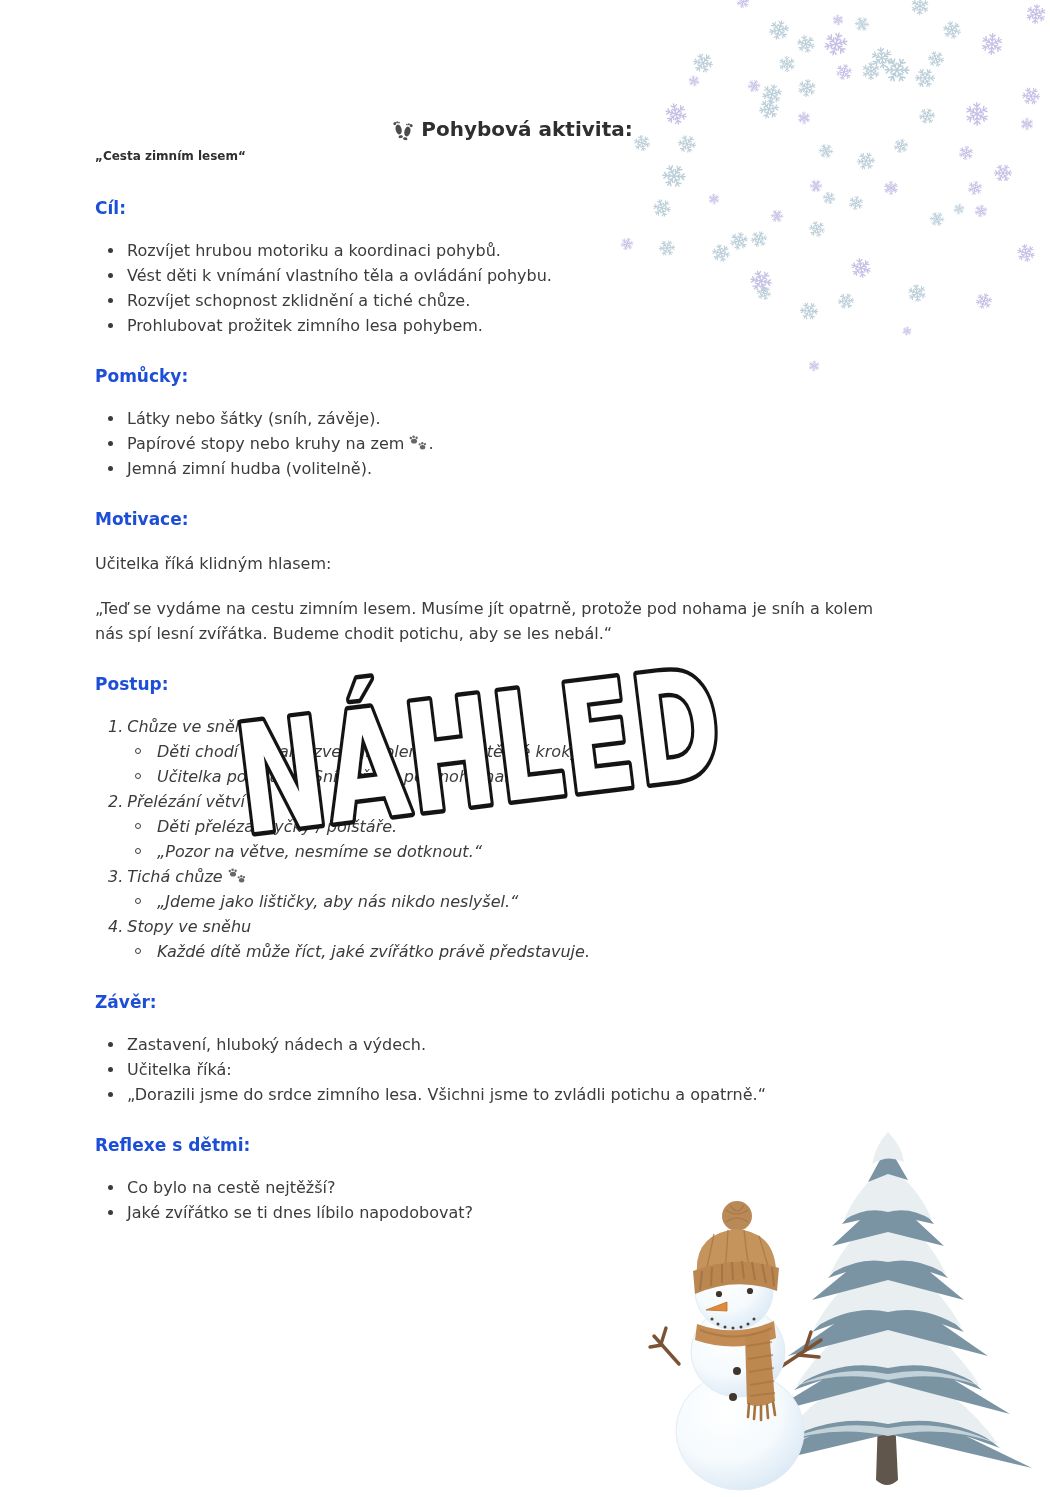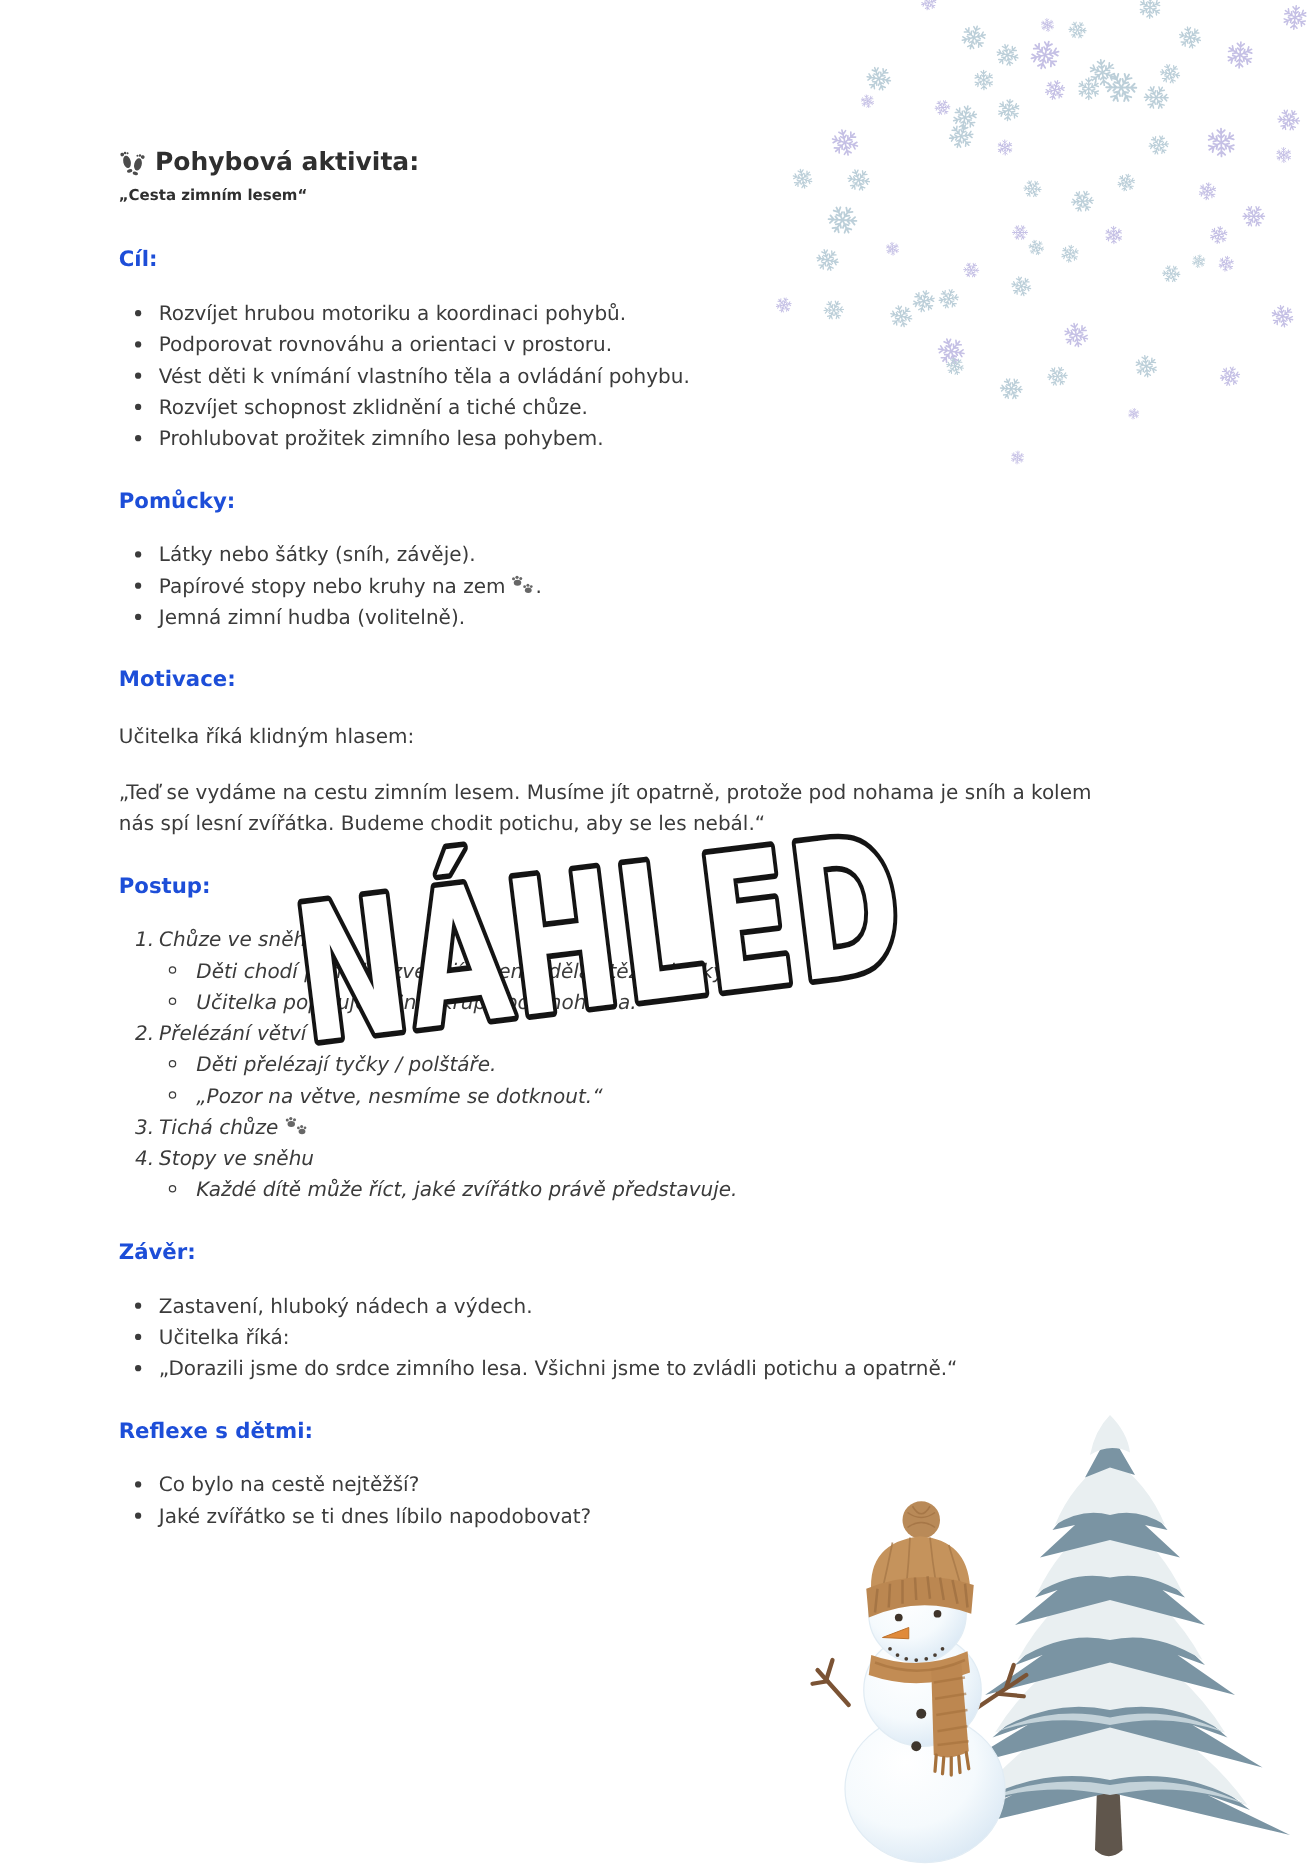--- a/index.html
+++ b/index.html
@@ -4,21 +4,21 @@
 <style>
   html,body{margin:0;padding:0;}
   body{
     width:1050px;height:1497px;position:relative;overflow:hidden;
     background:#ffffff;
     font-family:"DejaVu Sans","Liberation Sans",sans-serif;
     color:#3b3b3b;
   }
   
   .content{position:absolute;left:95px;top:116px;width:835px;font-size:16px;line-height:25px;z-index:2;}
-  .doc-title{font-size:20px;line-height:27px;font-weight:700;color:#2f2f2f;display:flex;align-items:center;gap:7px;}
+  .doc-title{font-size:20px;line-height:27px;font-weight:700;color:#2f2f2f;display:flex;align-items:center;gap:7px;justify-content:center;}
   .doc-title2{font-size:12px;line-height:27px;font-weight:700;color:#2f2f2f;}
   .h{font-weight:700;font-size:17px;line-height:24px;color:#1d4ed8;margin-top:26px;}
   p.para{margin:20px 0 0 0;}
   p.quote{margin:20px 0 0 0;max-width:792px;}
   ul.blist{list-style:none;margin:18px 0 0 0;padding:0;}
   ul.blist li{position:relative;padding-left:32px;}
   ul.blist li::before{
     content:"";position:absolute;left:13px;top:10px;width:5px;height:5px;border-radius:50%;background:#3b3b3b;
   }
   .steps{margin:18px 0 0 0;counter-reset:step;font-style:italic;}
@@ -139,21 +139,20 @@
         </g>
       </g>
     </svg>
     <span>Pohybová aktivita:</span>
   </div>
   <div class="doc-title2">„Cesta zimním lesem“</div>
 
   <div class="h">Cíl:</div>
   <ul class="blist">
     <li>Rozvíjet hrubou motoriku a koordinaci pohybů.</li>
-    <li>Podporovat rovnováhu a orientaci v prostoru.</li>
     <li>Vést děti k vnímání vlastního těla a ovládání pohybu.</li>
     <li>Rozvíjet schopnost zklidnění a tiché chůze.</li>
     <li>Prohlubovat prožitek zimního lesa pohybem.</li>
   </ul>
 
   <div class="h">Pomůcky:</div>
   <ul class="blist">
     <li>Látky nebo šátky (sníh, závěje).</li>
     <li>
       <span>Papírové stopy nebo kruhy na zem</span><svg class="inline-icon" width="20" height="17" viewBox="0 0 20 17" aria-hidden="true">
@@ -194,20 +193,21 @@
               <ellipse cx="6" cy="7.2" rx="3" ry="2.4"></ellipse>
               <circle cx="2.8" cy="4" r="1.2"></circle>
               <circle cx="5.6" cy="2.8" r="1.3"></circle>
               <circle cx="8.6" cy="3.8" r="1.2"></circle>
               <ellipse cx="14.6" cy="13.2" rx="2.7" ry="2.2"></ellipse>
               <circle cx="11.7" cy="10.3" r="1.1"></circle>
               <circle cx="14.3" cy="9.2" r="1.2"></circle>
               <circle cx="17" cy="10.2" r="1.1"></circle>
             </g>
           </svg></div>
+      <div class="sub">„Jdeme jako lištičky, aby nás nikdo neslyšel.“</div>
     </div>
     <div class="step">
       <div class="step-title"><span>Stopy ve sněhu</span></div>
       <div class="sub">Každé dítě může říct, jaké zvířátko právě představuje.</div>
     </div>
   </div>
 
   <div class="h">Závěr:</div>
   <ul class="blist">
     <li>Zastavení, hluboký nádech a výdech.</li>

